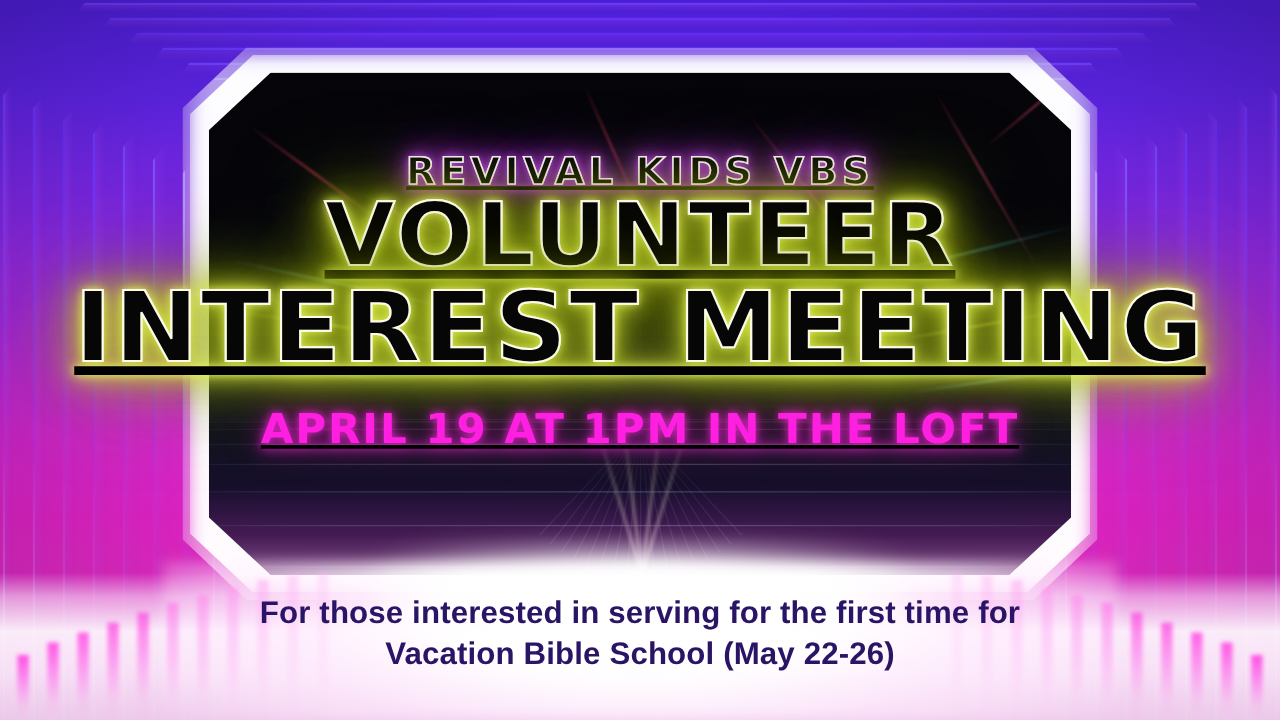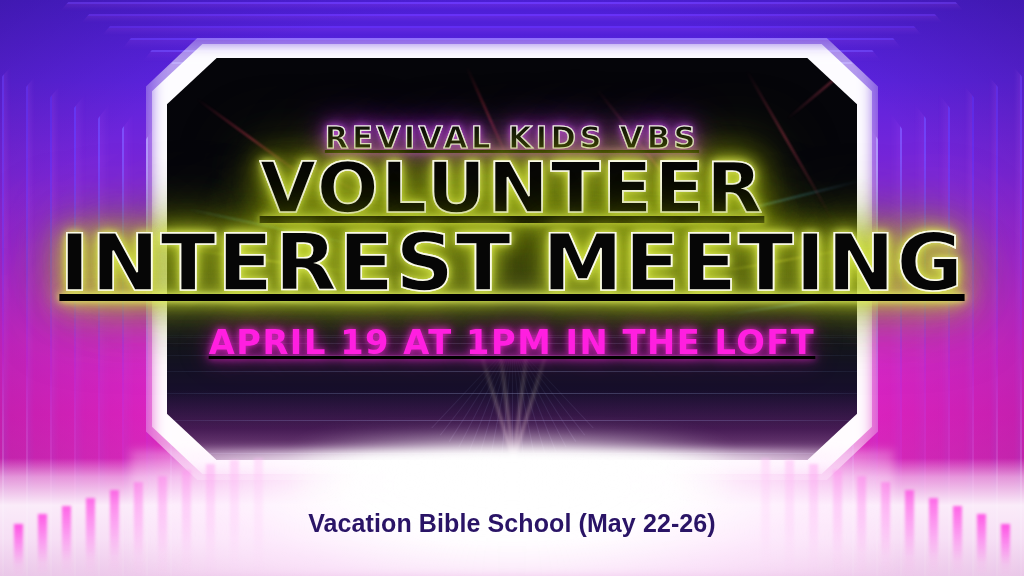--- a/index.html
+++ b/index.html
@@ -388,16 +388,17 @@
   <div class="text-stack">
     <div class="eyebrow">REVIVAL KIDS VBS</div>
     <div class="headline">
       <span class="line1">VOLUNTEER</span>
       <span class="line2">INTEREST MEETING</span>
     </div>
     <div class="when">APRIL 19 AT 1PM IN THE LOFT</div>
   </div>
 
   <div class="footnote">
+    <span>For those interested in serving for the first time for</span>
     <span>Vacation Bible School (May 22-26)</span>
   </div>
 
 </div>
 
 </body></html>

